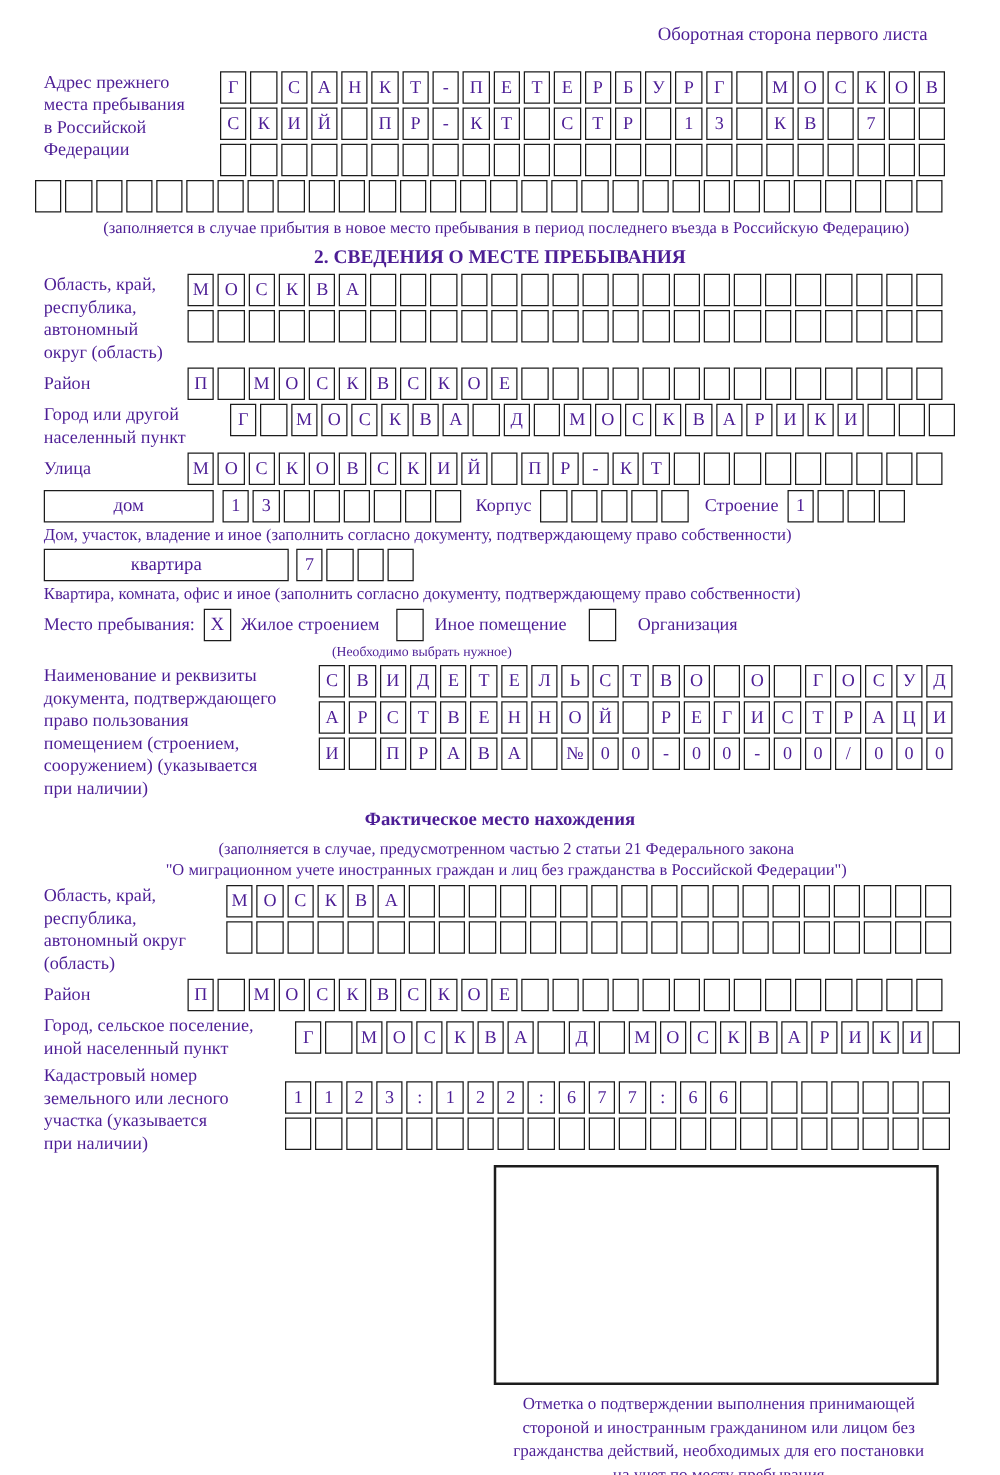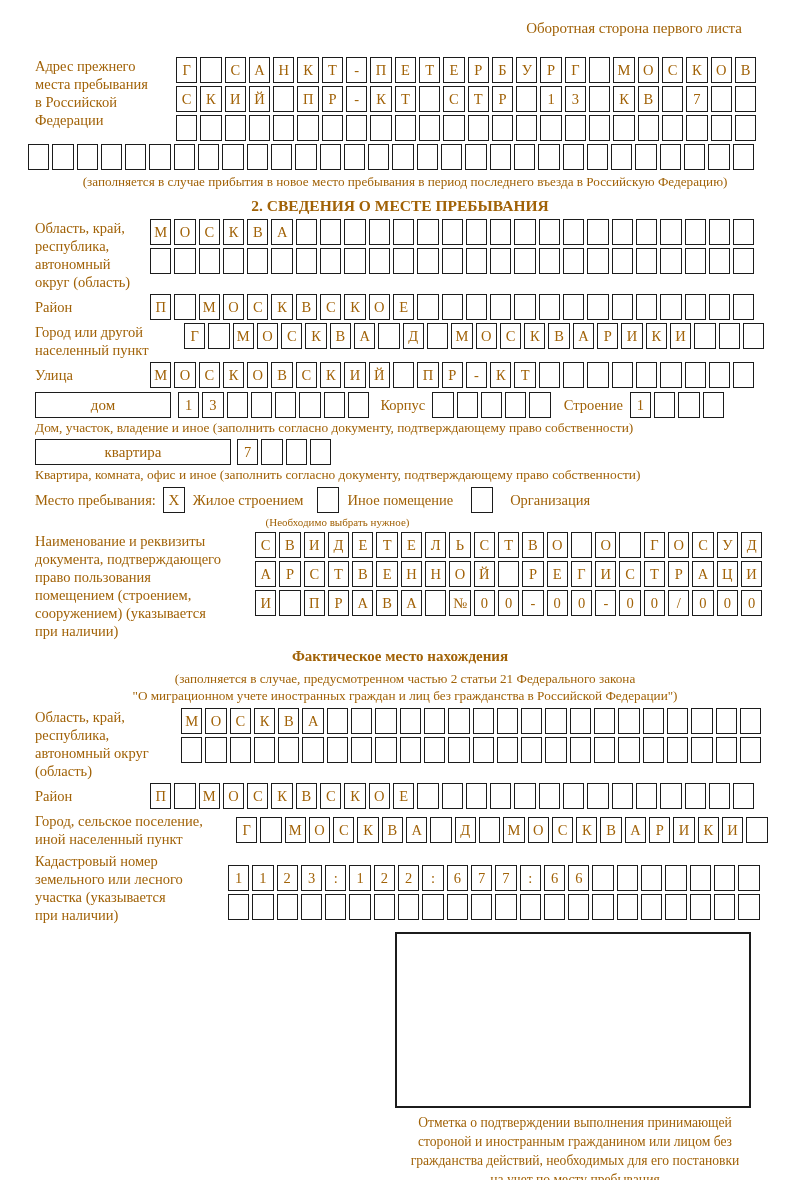--- a/index.html
+++ b/index.html
@@ -1,19 +1,19 @@
 <!DOCTYPE html>
 <html><head>
 <meta charset="utf-8">
 <style>
   * { margin:0; padding:0; box-sizing:border-box; }
   html,body { background:#fff; }
   .page {
     position:relative; width:800px; height:1180px; margin:0 auto;
-    background:#fff; color:#a16207; overflow:hidden;
+    background:#fff; color:#4c1d95; overflow:hidden;
     font-family:"Liberation Serif","DejaVu Serif",serif;
   }
   .hdr-note { text-align:right; margin:20px 58px 0 0; font-size:15px; }
   .block { margin-left:35px; display:flex; }
   .label { font-size:14.5px; line-height:18px; white-space:pre-line; flex:0 0 auto; }
   .grid-rows { display:flex; flex-direction:column; gap:3px; }
   .cells { display:flex; gap:3px; }
   .cell {
     width:21.3px; height:26px; flex:0 0 auto;
     border:1.6px solid #1c1c1c; display:flex; align-items:center; justify-content:center;

